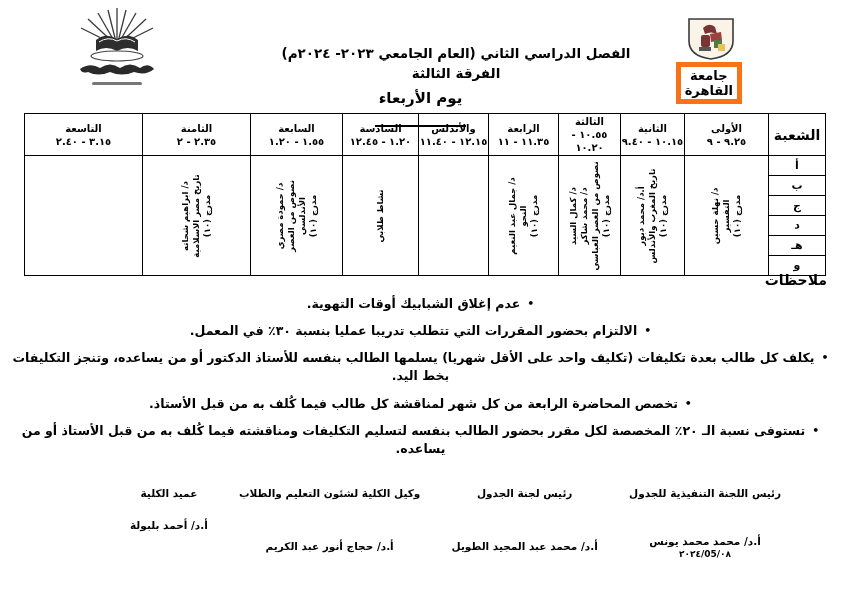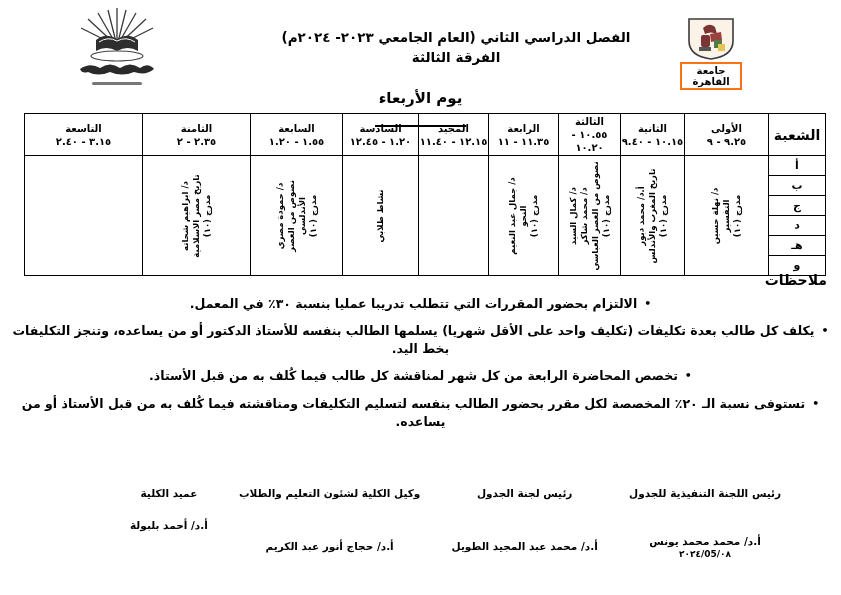--- a/index.html
+++ b/index.html
@@ -5,22 +5,22 @@
   html,body{margin:0;padding:0;background:#888;}
   .page{
     position:relative;width:841px;height:595px;background:#ffffff;
     font-family:"DejaVu Sans",sans-serif;color:#000;overflow:hidden;
     margin:0 auto;direction:rtl;font-weight:bold;
   }
   
   .faculty-logo{position:absolute;left:58px;top:6px;}
   .cairo-logo{position:absolute;left:680px;top:18px;width:62px;text-align:center;}
   .cairo-logo .emblem{display:block;margin:0 auto;}
-  .univ-label{display:inline-block;border:2px solid #f97316;font-size:10px;padding:1px 4px;margin-top:2px;background:#fff;}
-  .titles{position:absolute;top:28px;right:170px;width:430px;text-align:center;}
+  .univ-label{display:inline-block;border:5px solid #f97316;font-size:13px;padding:1px 4px;margin-top:2px;background:#fff;}
+  .titles{position:absolute;top:44px;right:170px;width:430px;text-align:center;}
   .title-line{font-size:13.5px;line-height:1.45;}
   .day-wrap{position:absolute;top:88px;left:0;width:100%;text-align:center;}
   .day-title{display:inline-block;font-size:15px;border-bottom:2px solid #000;padding:0 4px 18px;}
   
   table.sched{
     position:absolute;top:113px;right:15px;width:801px;
     border-collapse:collapse;table-layout:fixed;direction:rtl;
   }
   table.sched,.sched td,.sched th{border:1.6px solid #000;}
   .sched th{padding:1px 0;vertical-align:middle;}
@@ -125,21 +125,21 @@
           </th>
       <th>
             <span class="p-name">الثالثة</span>
             <span class="p-time">١٠.٥٥ - ١٠.٢٠</span>
           </th>
       <th>
             <span class="p-name">الرابعة</span>
             <span class="p-time">١١.٣٥ - ١١</span>
           </th>
       <th>
-            <span class="p-name">المجيد</span>
+            <span class="p-name">والأندلس</span>
             <span class="p-time">١٢.١٥ - ١١.٤٠</span>
           </th>
       <th>
             <span class="p-name">السادسة</span>
             <span class="p-time">١.٢٠ - ١٢.٤٥</span>
           </th>
       <th>
             <span class="p-name">السابعة</span>
             <span class="p-time">١.٥٥ - ١.٢٠</span>
           </th>
@@ -208,20 +208,21 @@
           <td class="letter-cell">هـ</td>
         </tr>
     <tr>
           <td class="letter-cell">و</td>
         </tr>
   </tbody>
     </table>
 
   <div class="notes-heading">ملاحظات</div>
   <div class="notes">
+    <div class="note"><span class="bullet">•</span><span>عدم إغلاق الشبابيك أوقات التهوية.</span></div>
     <div class="note"><span class="bullet">•</span><span>الالتزام بحضور المقررات التي تتطلب تدريبا عمليا بنسبة ٣٠٪ في المعمل.</span></div>
     <div class="note"><span class="bullet">•</span><span>يكلف كل طالب بعدة تكليفات (تكليف واحد على الأقل شهريا) يسلمها الطالب بنفسه للأستاذ الدكتور أو من يساعده، وتنجز التكليفات بخط اليد.</span></div>
     <div class="note"><span class="bullet">•</span><span>تخصص المحاضرة الرابعة من كل شهر لمناقشة كل طالب فيما كُلف به من قبل الأستاذ.</span></div>
     <div class="note"><span class="bullet">•</span><span>تستوفى نسبة الـ ٢٠٪ المخصصة لكل مقرر بحضور الطالب بنفسه لتسليم التكليفات ومناقشته فيما كُلف به من قبل الأستاذ أو من يساعده.</span></div>
   </div>
 
   <div class="footer">
     <div class="sig sig1">
       <div class="title">رئيس اللجنة التنفيذية للجدول</div>
       <div class="name">أ.د/ محمد محمد يونس</div>

